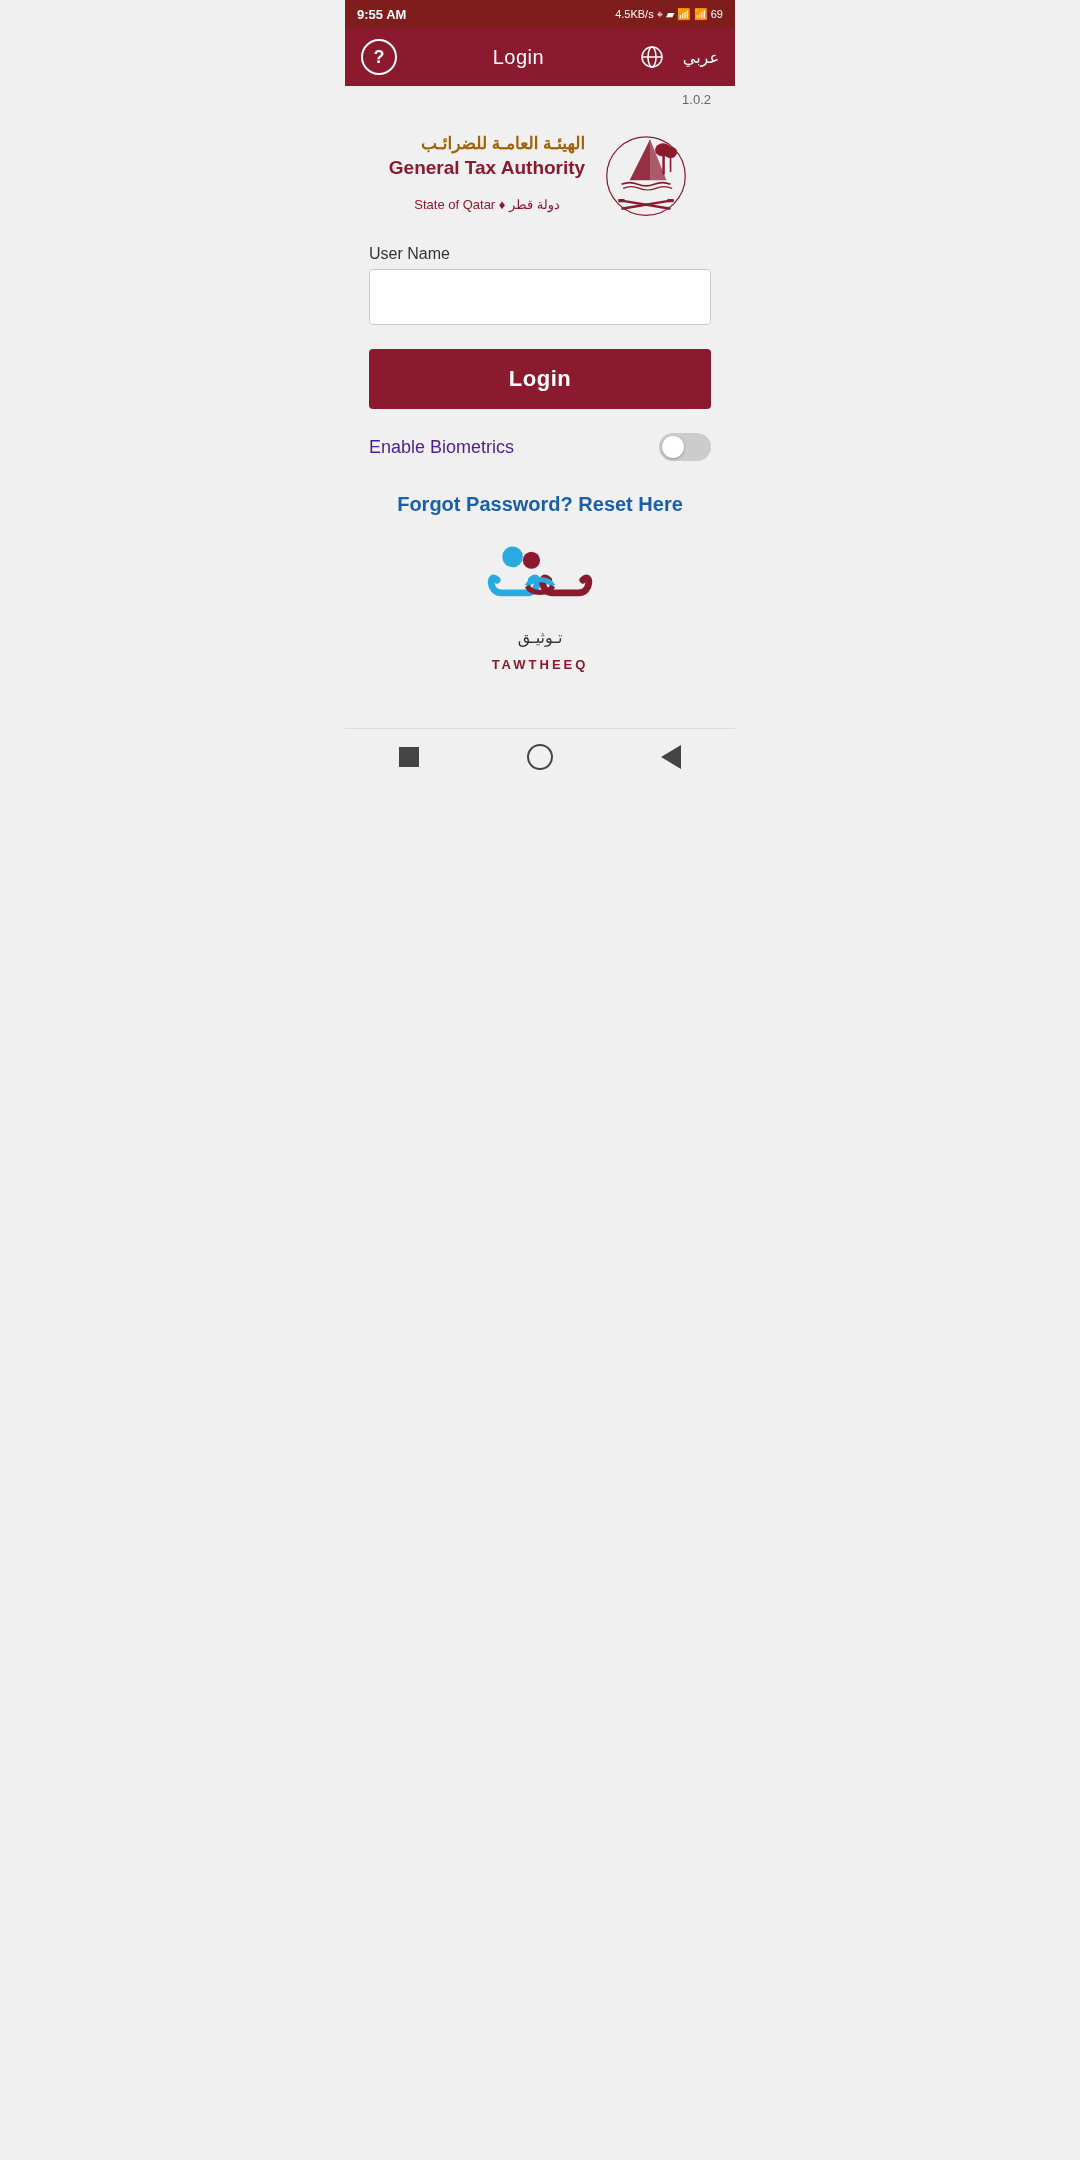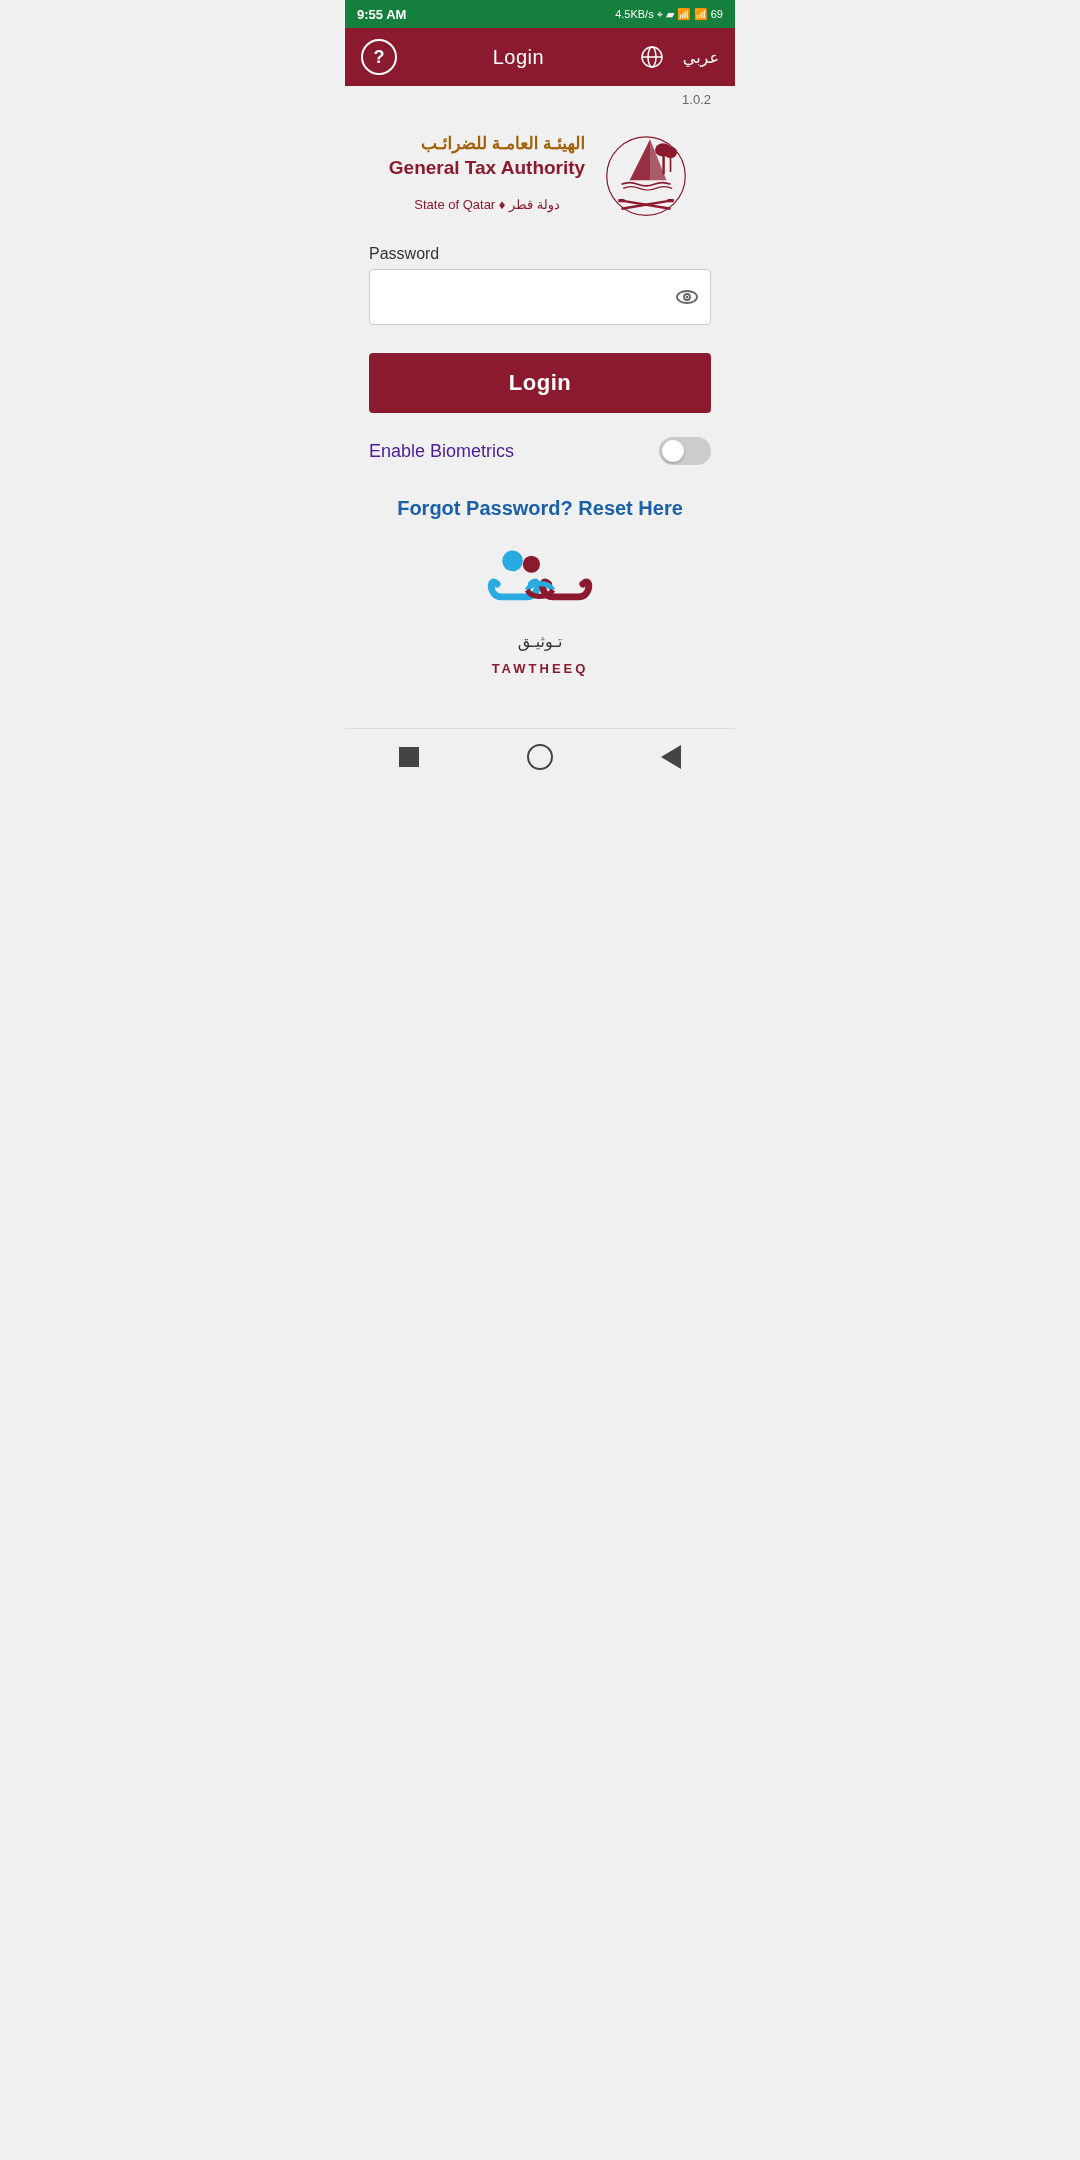--- a/index.html
+++ b/index.html
@@ -12,21 +12,21 @@
       font-family: 'Segoe UI', Arial, sans-serif;
       display: flex;
       flex-direction: column;
       margin: 0 auto;
       position: relative;
       overflow-x: hidden;
     }
 
     
     .status-bar {
-      background: #15803d;
+      background: #7f1d1d;
       color: #fff;
       display: flex;
       justify-content: space-between;
       align-items: center;
       padding: 0 12px;
       font-size: 12px;
       height: 28px;
     }
     .status-bar-left { font-weight: 600; font-size: 13px; }
     .status-bar-right {
@@ -380,34 +380,25 @@
       <line x1="20" y1="90" x2="80" y2="100" stroke="#8b1a2e" stroke-width="3"></line>
       <line x1="80" y1="90" x2="20" y2="100" stroke="#8b1a2e" stroke-width="3"></line>
 
       <rect x="16" y="88" width="8" height="4" rx="1" fill="#8b1a2e"></rect>
       <rect x="76" y="88" width="8" height="4" rx="1" fill="#8b1a2e"></rect>
 
       <circle cx="50" cy="60" r="48" stroke="#8b1a2e" stroke-width="1.5" fill="none"></circle>
     </svg>
   </div>
 
-
   <div class="form-section">
-    <div class="field-label">Password</div>
-    <div class="password-wrapper">
-      <input class="password-input" type="password" placeholder="" style="">
-      <button class="eye-icon-btn" title="Show/Hide password">
-        <svg width="24" height="24" viewBox="0 0 24 24" fill="none">
-          <ellipse cx="12" cy="12" rx="10" ry="6" stroke="#666" stroke-width="1.8"></ellipse>
-          <circle cx="12" cy="12" r="3" stroke="#666" stroke-width="1.8"></circle>
-          <circle cx="12" cy="12" r="1.2" fill="#666"></circle>
-        </svg>
-      </button>
-    </div>
-  </div>
+    <div class="field-label">User Name</div>
+    <input class="text-input" type="text" placeholder="" style="">
+  </div>
+
 
   <button class="login-btn">Login</button>
 
   <div class="biometrics-row">
     <span class="biometrics-label">Enable Biometrics</span>
     <label class="toggle-switch">
       <input type="checkbox" style="">
       <div class="toggle-track"></div>
       <div class="toggle-thumb"></div>
     </label>

